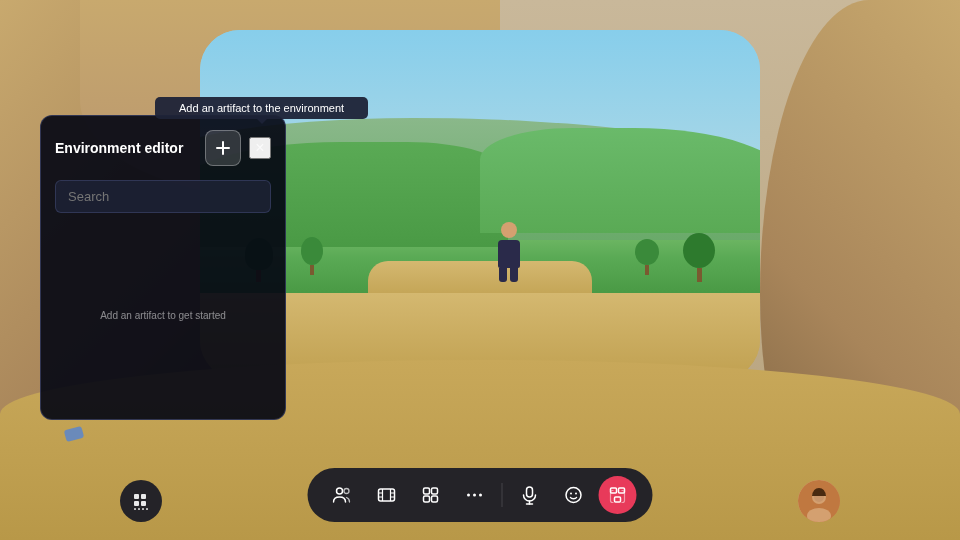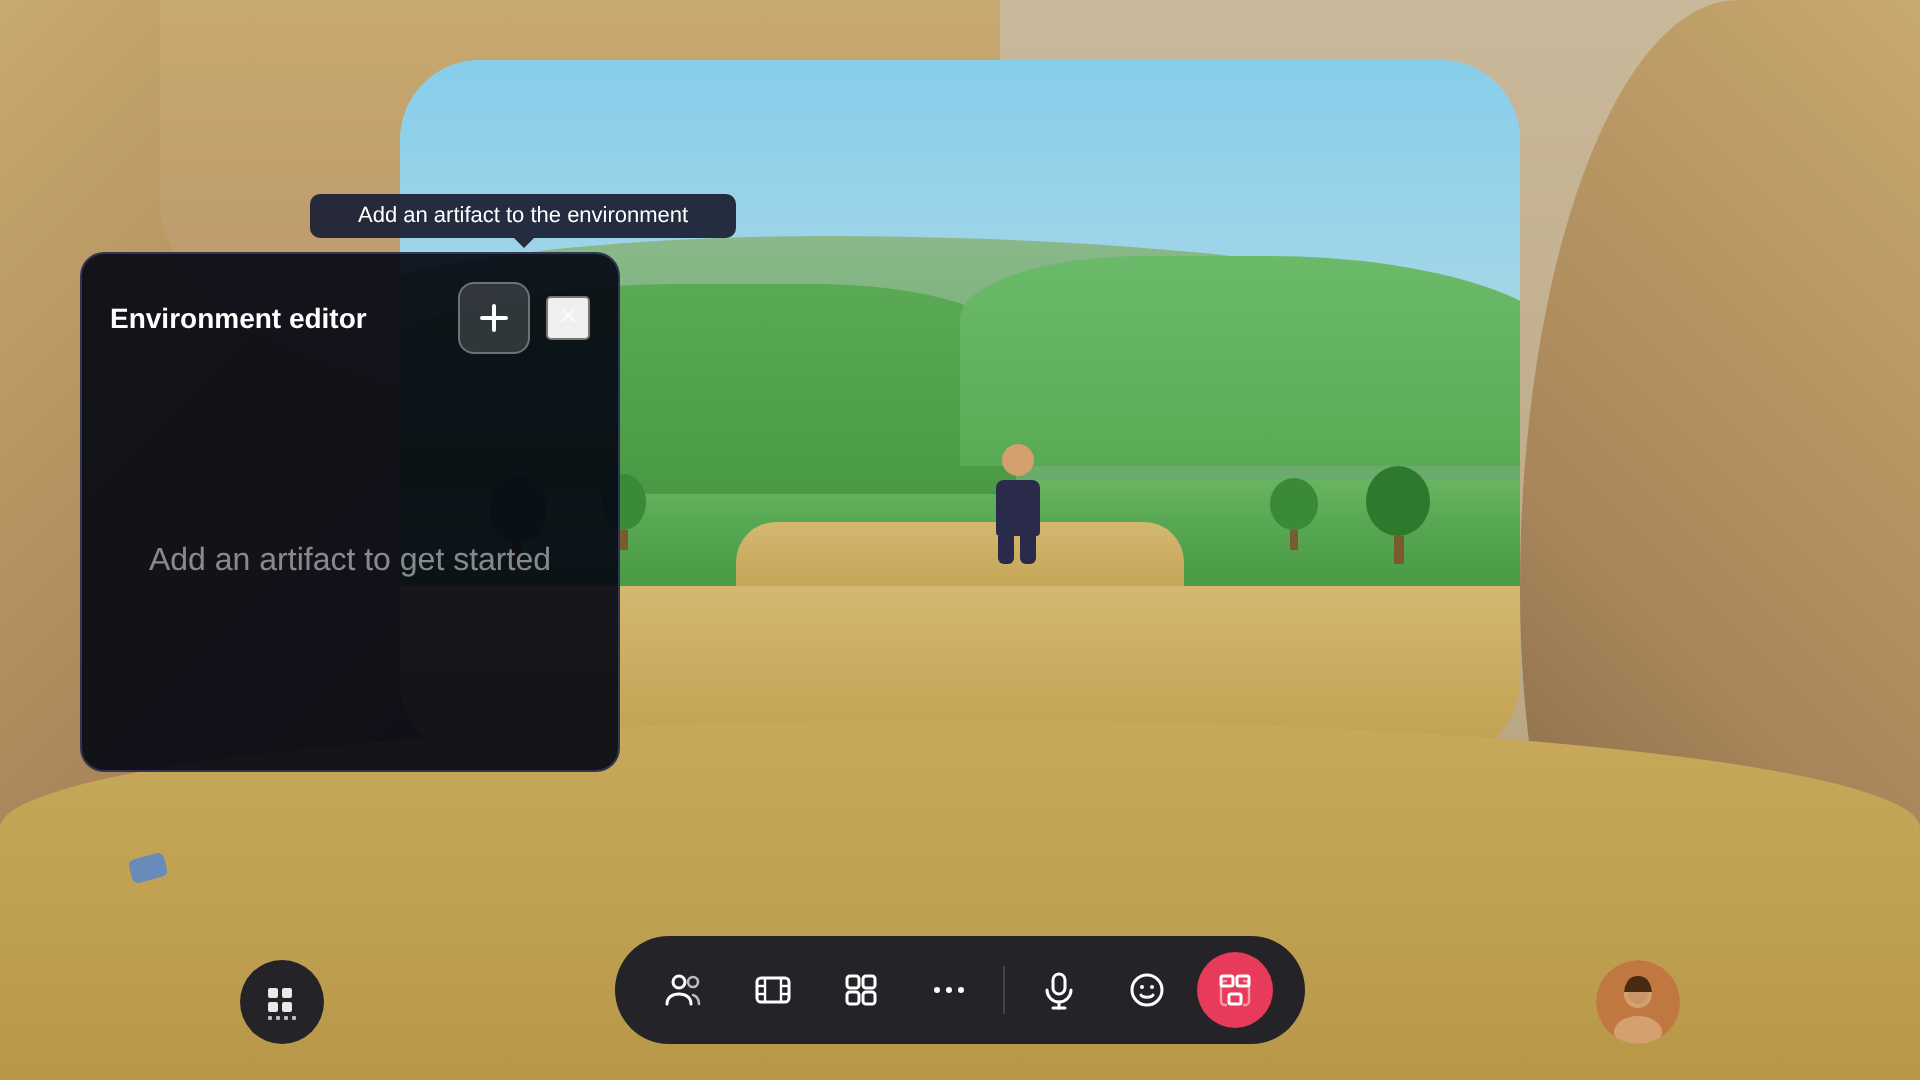--- a/index.html
+++ b/index.html
@@ -97,22 +97,22 @@
       position: absolute;
       bottom: 0; left: 0; right: 0;
       height: 180px;
       background: linear-gradient(180deg, #c8a85a 0%, #b89848 100%);
       border-radius: 50% 50% 0 0 / 30% 30% 0 0;
     }
 
     
     .editor-panel {
       position: absolute;
-      top: 126px; left: 40px;
-      width: 270px;
+      top: 115px; left: 40px;
+      width: 246px;
       background: rgba(5, 8, 20, 0.92);
       border-radius: 12px;
       border: 1px solid rgba(80, 90, 140, 0.5);
       padding: 14px;
       z-index: 100;
     }
 
     .editor-header {
       display: flex;
       align-items: center;
@@ -170,21 +170,21 @@
       font-size: 13px;
       outline: none;
     }
 
     .editor-empty-state {
       display: flex;
       align-items: center;
       justify-content: center;
       height: 180px;
       color: rgba(255,255,255,0.5);
-      font-size: 16px;
+      font-size: 10px;
     }
 
     
     .tooltip {
       position: absolute;
       top: 97px; left: 155px;
       background: rgba(30, 35, 55, 0.95);
       color: #ffffff;
       font-size: 11px;
       padding: 5px 24px;
@@ -338,20 +338,23 @@
         <svg width="16" height="16" viewBox="0 0 16 16" fill="none" xmlns="http://www.w3.org/2000/svg">
           <path d="M8 2v12M2 8h12" stroke="white" stroke-width="2" stroke-linecap="round"></path>
         </svg>
       </button>
       <button class="close-btn">
         <span>×</span>
       </button>
     </div>
   </div>
 
+  <div class="search-input-container">
+    <input type="text" class="search-input" placeholder="Search" style="">
+  </div>
 
   <div class="editor-empty-state">
     <span>Add an artifact to get started</span>
   </div>
 </div>
 
 <div class="corner-btn-left">
   <svg width="18" height="18" viewBox="0 0 18 18" fill="none" xmlns="http://www.w3.org/2000/svg">
     <rect x="2" y="2" width="5" height="5" rx="1" fill="white" opacity="0.9"></rect>
     <rect x="9" y="2" width="5" height="5" rx="1" fill="white" opacity="0.9"></rect>

